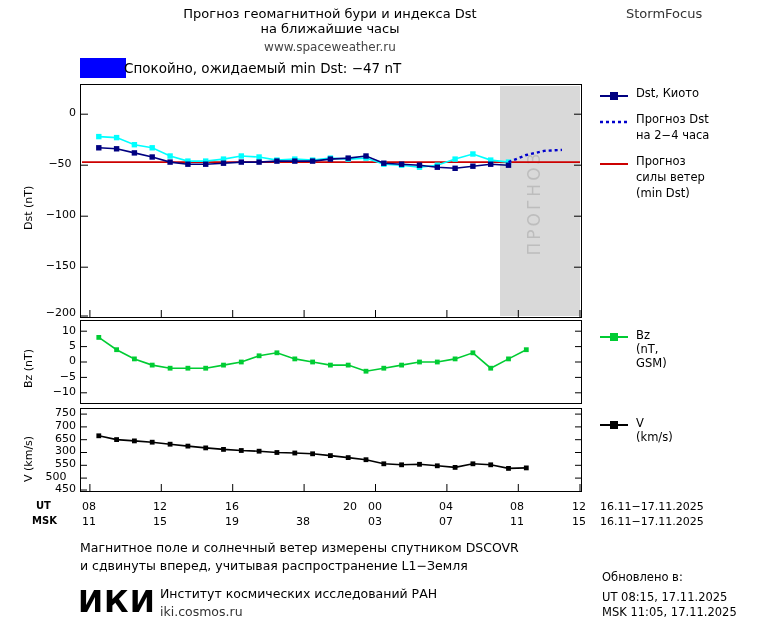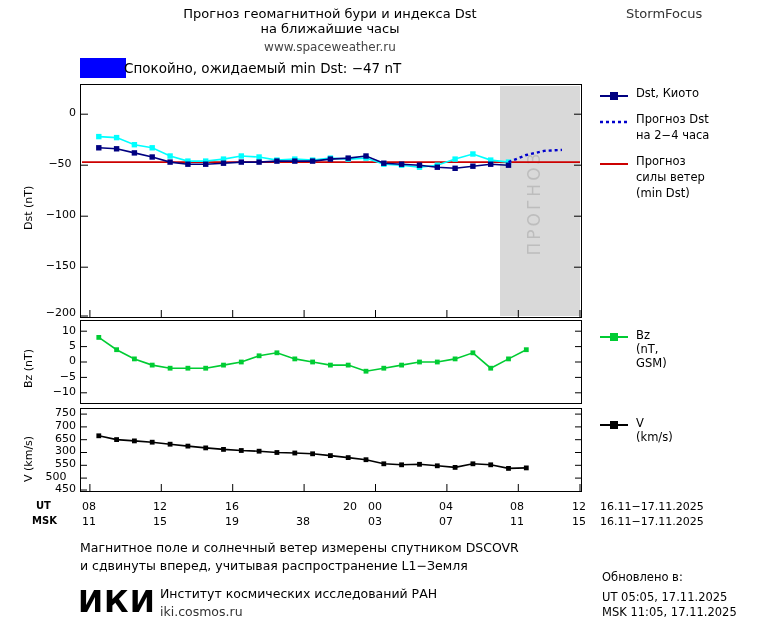--- a/index.html
+++ b/index.html
@@ -325,14 +325,14 @@
 <div class="abs footer-txt" style="left:80px;top:540px;">Магнитное поле и солнечный ветер измерены спутником DSCOVR</div>
 <div class="abs footer-txt" style="left:80px;top:558px;">и сдвинуты вперед, учитывая распространение L1−Земля</div>
 
 <div class="abs" style="left:78px;top:584px;font-size:30px;font-weight:bold;letter-spacing:1px;">
   <span>ИКИ</span>
 </div>
 <div class="abs iki-txt" style="left:160px;top:586px;">Институт космических исследований РАН</div>
 <div class="abs iki-txt" style="left:160px;top:604px;color:#333;">iki.cosmos.ru</div>
 
 <div class="abs upd" style="left:602px;top:570px;">Обновлено в:</div>
-<div class="abs upd" style="left:602px;top:590px;">UT  05:05, 17.11.2025</div>
+<div class="abs upd" style="left:602px;top:590px;">UT  08:15, 17.11.2025</div>
 <div class="abs upd" style="left:602px;top:605px;">MSK 11:05, 17.11.2025</div>
 
 </body></html>

